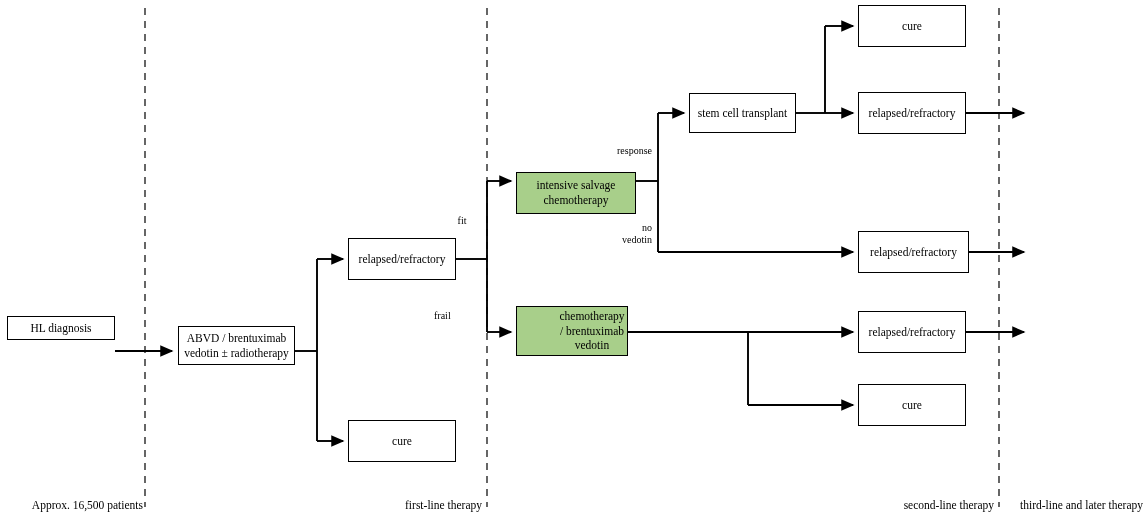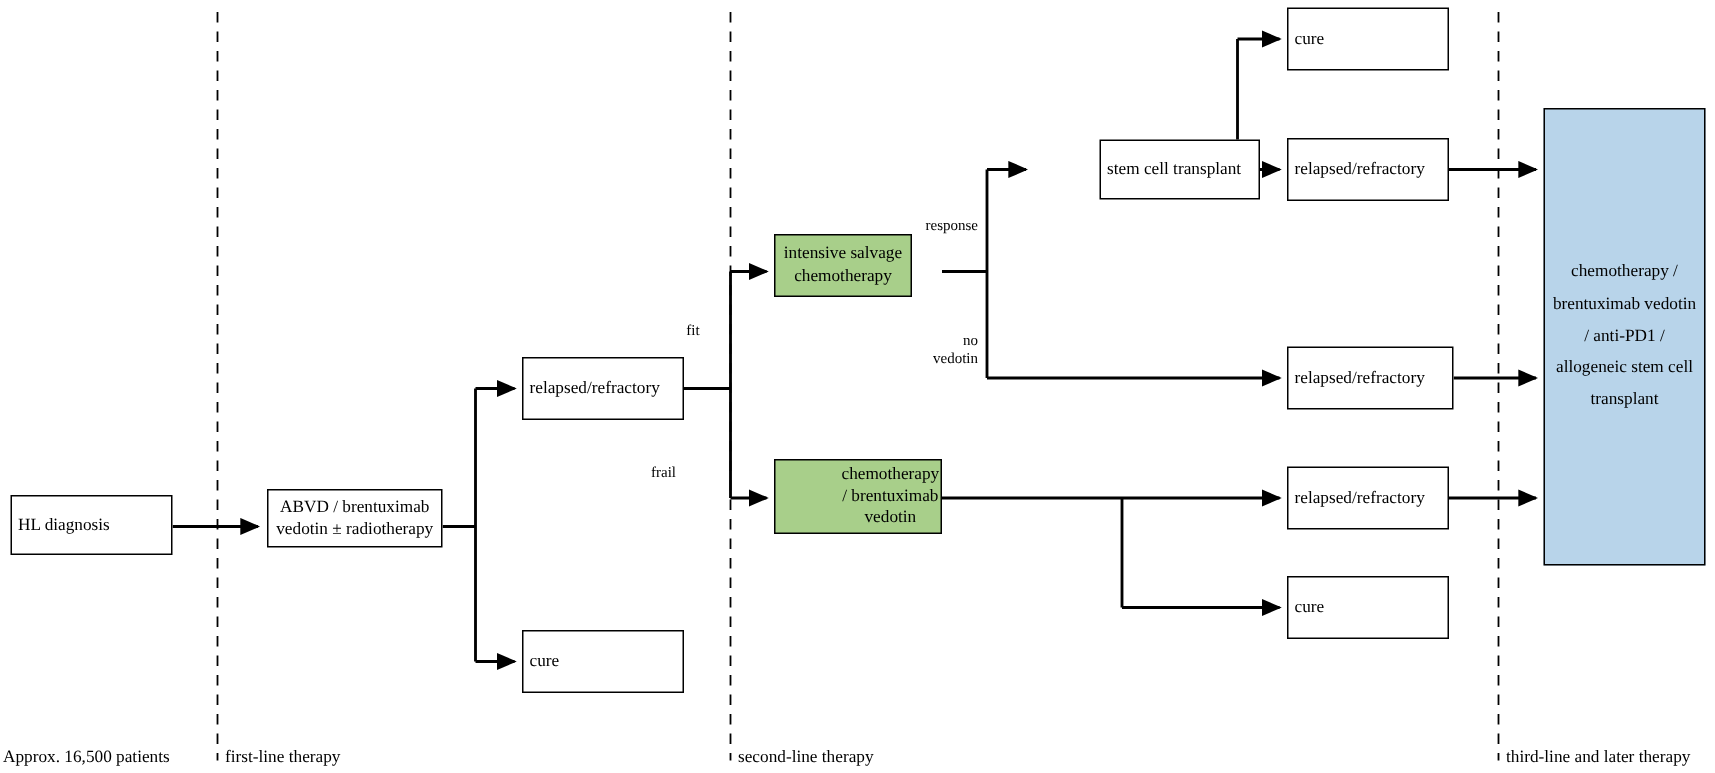--- a/index.html
+++ b/index.html
@@ -26,20 +26,21 @@
     width: 1143px;
     height: 515px;
   }
   .node-box {
     position: absolute;
     box-sizing: border-box;
     border: 1.6px solid #000000;
     background: #ffffff;
     display: flex;
     align-items: center;
+    justify-content: center;
     text-align: center;
     font-size: 11.5px;
     line-height: 1.28;
     color: #000000;
     padding: 2px 4px;
   }
   .node-box.green { background: #a8cf8a; }
   .node-box.blue  { background: #b8d4ea; line-height: 1.85; }
   .edge-label {
     position: absolute;
@@ -47,21 +48,21 @@
     line-height: 1.25;
     color: #000000;
     text-align: center;
     white-space: pre-line;
   }
   .phase-label {
     position: absolute;
     font-size: 11.5px;
     line-height: 1.3;
     color: #000000;
-    text-align: left;
+    text-align: right;
     white-space: pre-line;
   }
 </style>
 </head>
 <body>
 
 <div id="diagram-root">
 
   <svg class="flow-layer" viewBox="0 0 1143 515" xmlns="http://www.w3.org/2000/svg">
     <defs>
@@ -109,45 +110,45 @@
       <line x1="748" y1="332" x2="748" y2="405"></line>
       <line x1="748" y1="332" x2="853" y2="332" marker-end="url(#arrowhead)"></line>
       <line x1="748" y1="405" x2="853" y2="405" marker-end="url(#arrowhead)"></line>
 
       <line x1="966" y1="113" x2="1024" y2="113" marker-end="url(#arrowhead)"></line>
       <line x1="969" y1="252" x2="1024" y2="252" marker-end="url(#arrowhead)"></line>
       <line x1="966" y1="332" x2="1024" y2="332" marker-end="url(#arrowhead)"></line>
     </g>
   </svg>
 
-  <div class="node-box" style="left:7px; top:330px; width:108px; height:40px;">
+  <div class="node-box" style="left:7px; top:316px; width:108px; height:24px;">
     <span>HL diagnosis</span>
   </div>
 
   <div class="node-box" style="left:178px; top:326px; width:117px; height:39px;">
     <span>ABVD / brentuximab vedotin ± radiotherapy</span>
   </div>
 
   <div class="node-box" style="left:348px; top:238px; width:108px; height:42px;">
     <span>relapsed/refractory</span>
   </div>
 
   <div class="node-box" style="left:348px; top:420px; width:108px; height:42px;">
     <span>cure</span>
   </div>
 
-  <div class="node-box green" style="left:516px; top:156px; width:92px; height:42px;">
+  <div class="node-box green" style="left:516px; top:172px; width:120px; height:42px;">
     <span>intensive salvage chemotherapy</span>
   </div>
 
   <div class="node-box green" style="left:516px; top:306px; width:112px; height:50px;padding-left:44px;">
     <span>chemotherapy / brentuximab vedotin</span>
   </div>
 
-  <div class="node-box" style="left:689px; top:93px; width:107px; height:40px;margin-left:44px;">
+  <div class="node-box" style="left:689px; top:93px; width:107px; height:40px;">
     <span>stem cell transplant</span>
   </div>
 
   <div class="node-box" style="left:858px; top:5px; width:108px; height:42px;">
     <span>cure</span>
   </div>
 
   <div class="node-box" style="left:858px; top:92px; width:108px; height:42px;">
     <span>relapsed/refractory</span>
   </div>
@@ -157,23 +158,20 @@
   </div>
 
   <div class="node-box" style="left:858px; top:311px; width:108px; height:42px;">
     <span>relapsed/refractory</span>
   </div>
 
   <div class="node-box" style="left:858px; top:384px; width:108px; height:42px;">
     <span>cure</span>
   </div>
 
-  <div class="node-box blue" style="left:1029px; top:72px; width:108px; height:305px;">
-    <span>chemotherapy / brentuximab vedotin / anti-PD1 / allogeneic stem cell transplant</span>
-  </div>
 
   <div class="edge-label" style="left:440px; top:202px; width:44px; ">
     <span>fit</span>
   </div>
 
   <div class="edge-label" style="left:434px; top:297px; width:50px; text-align:left;">
     <span>frail</span>
   </div>
 
   <div class="edge-label" style="left:586px; top:132px; width:66px; text-align:right;">

